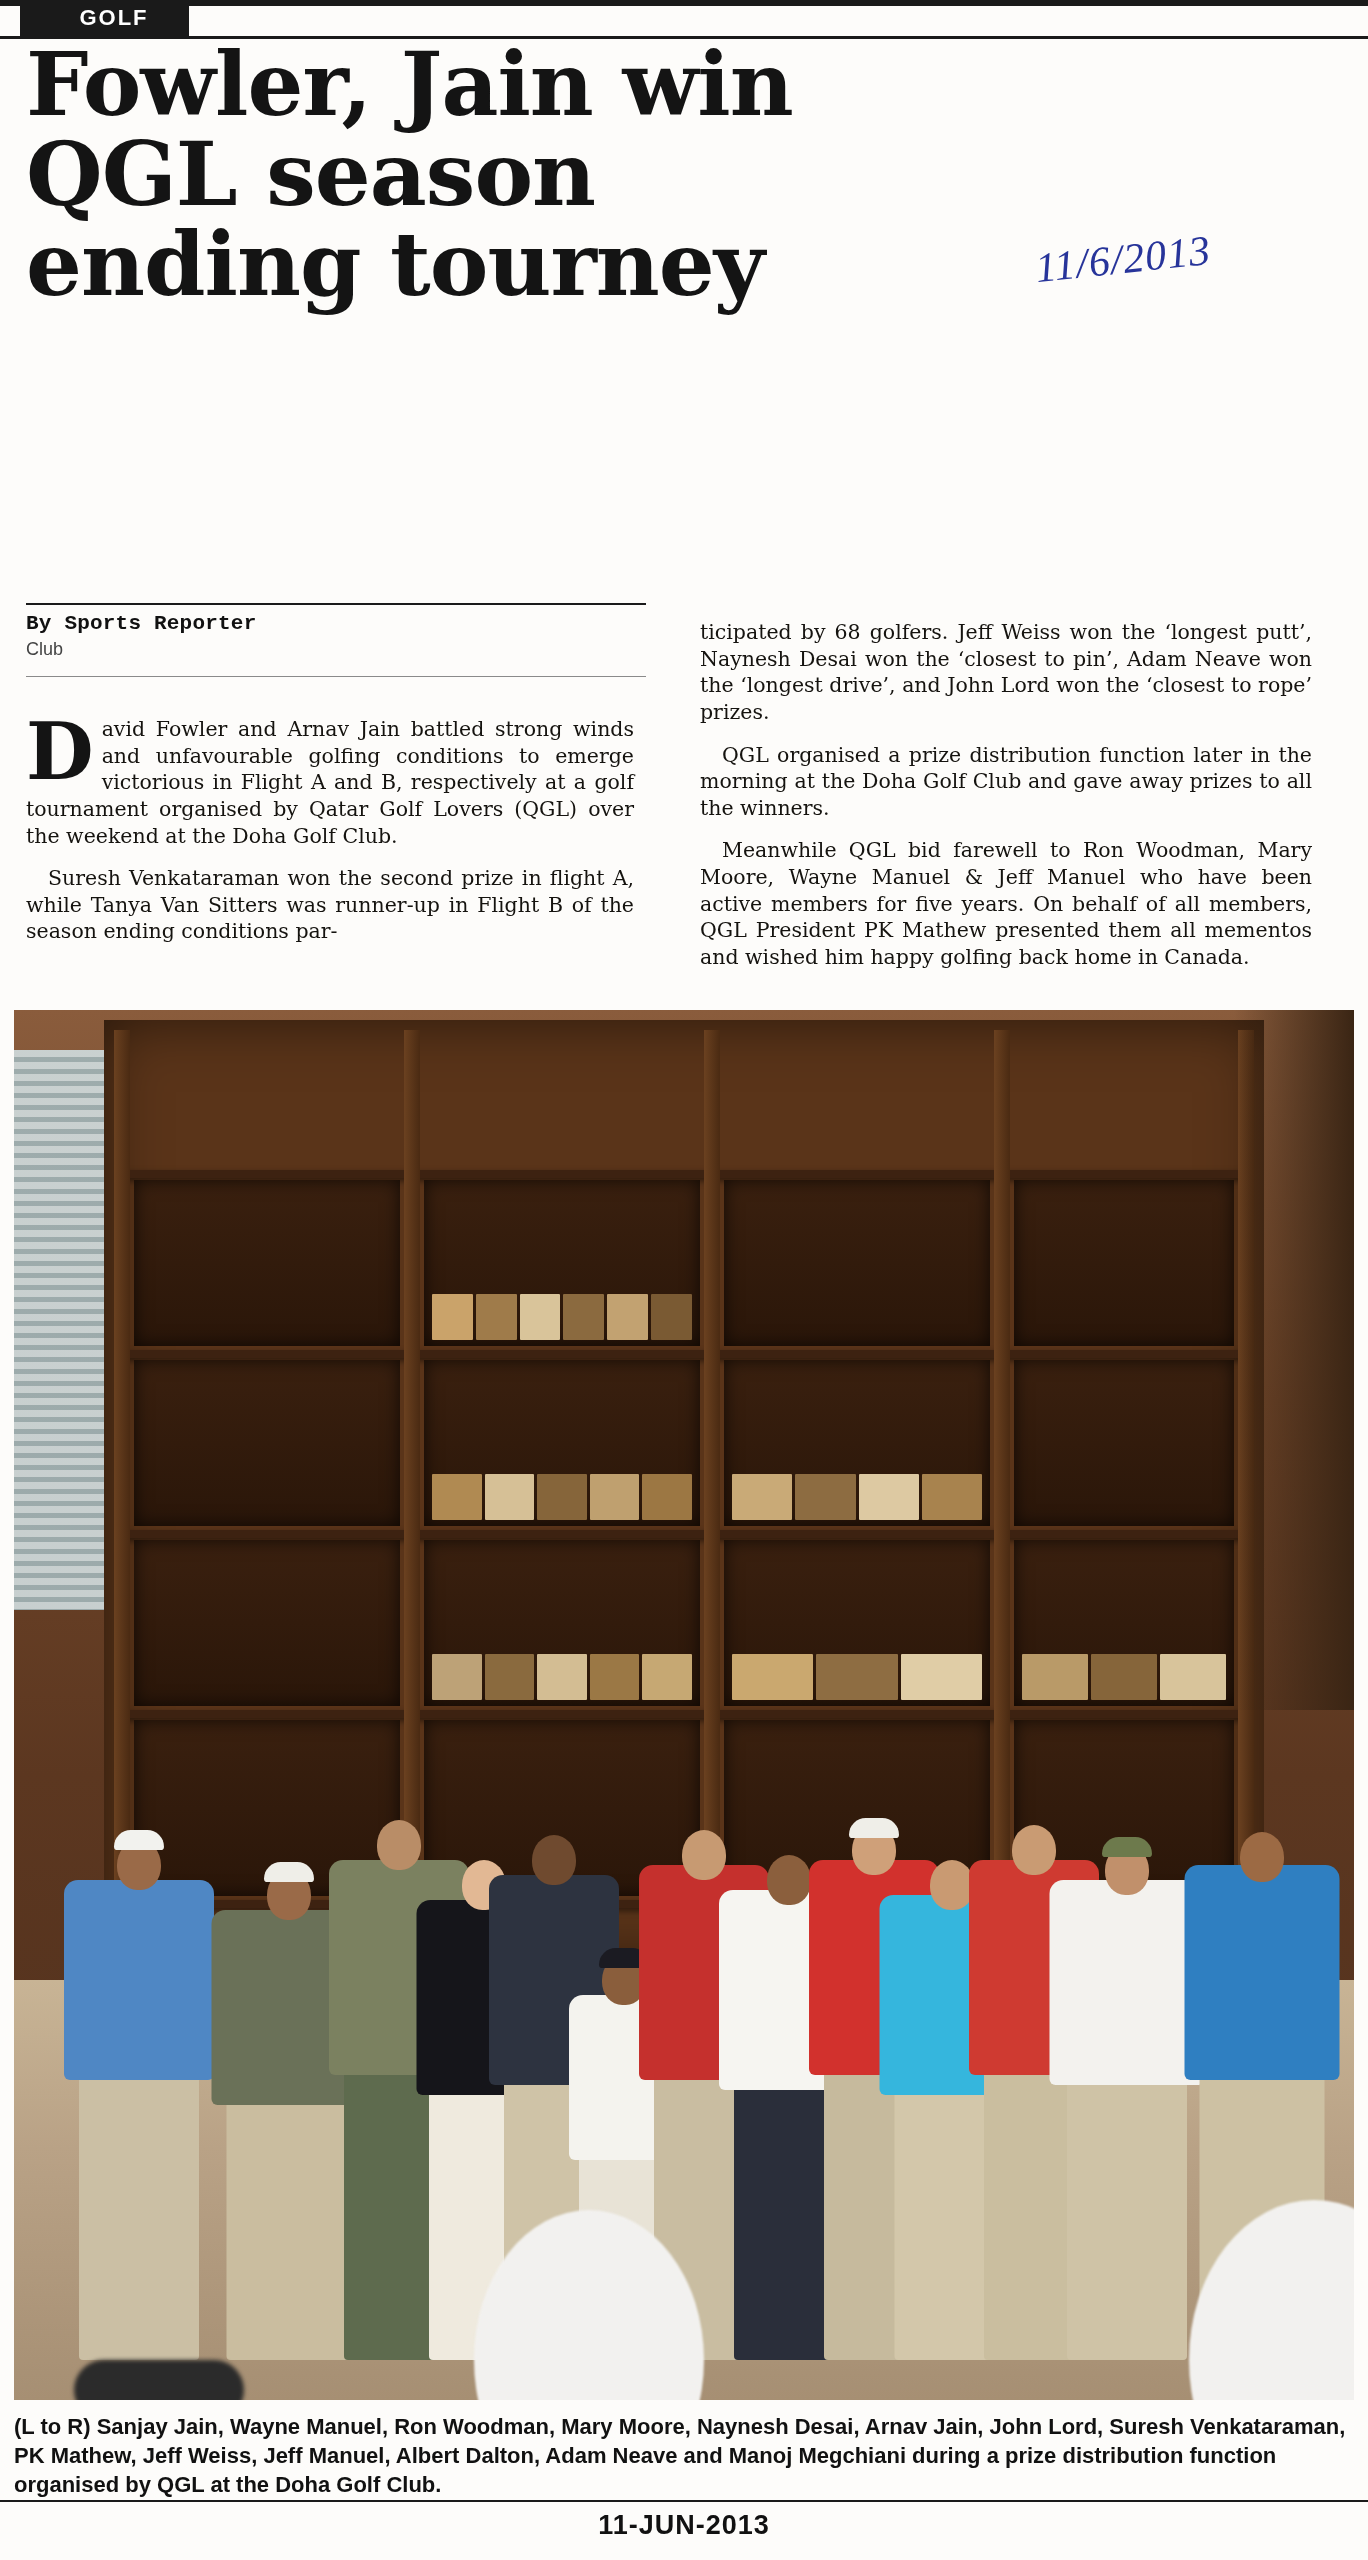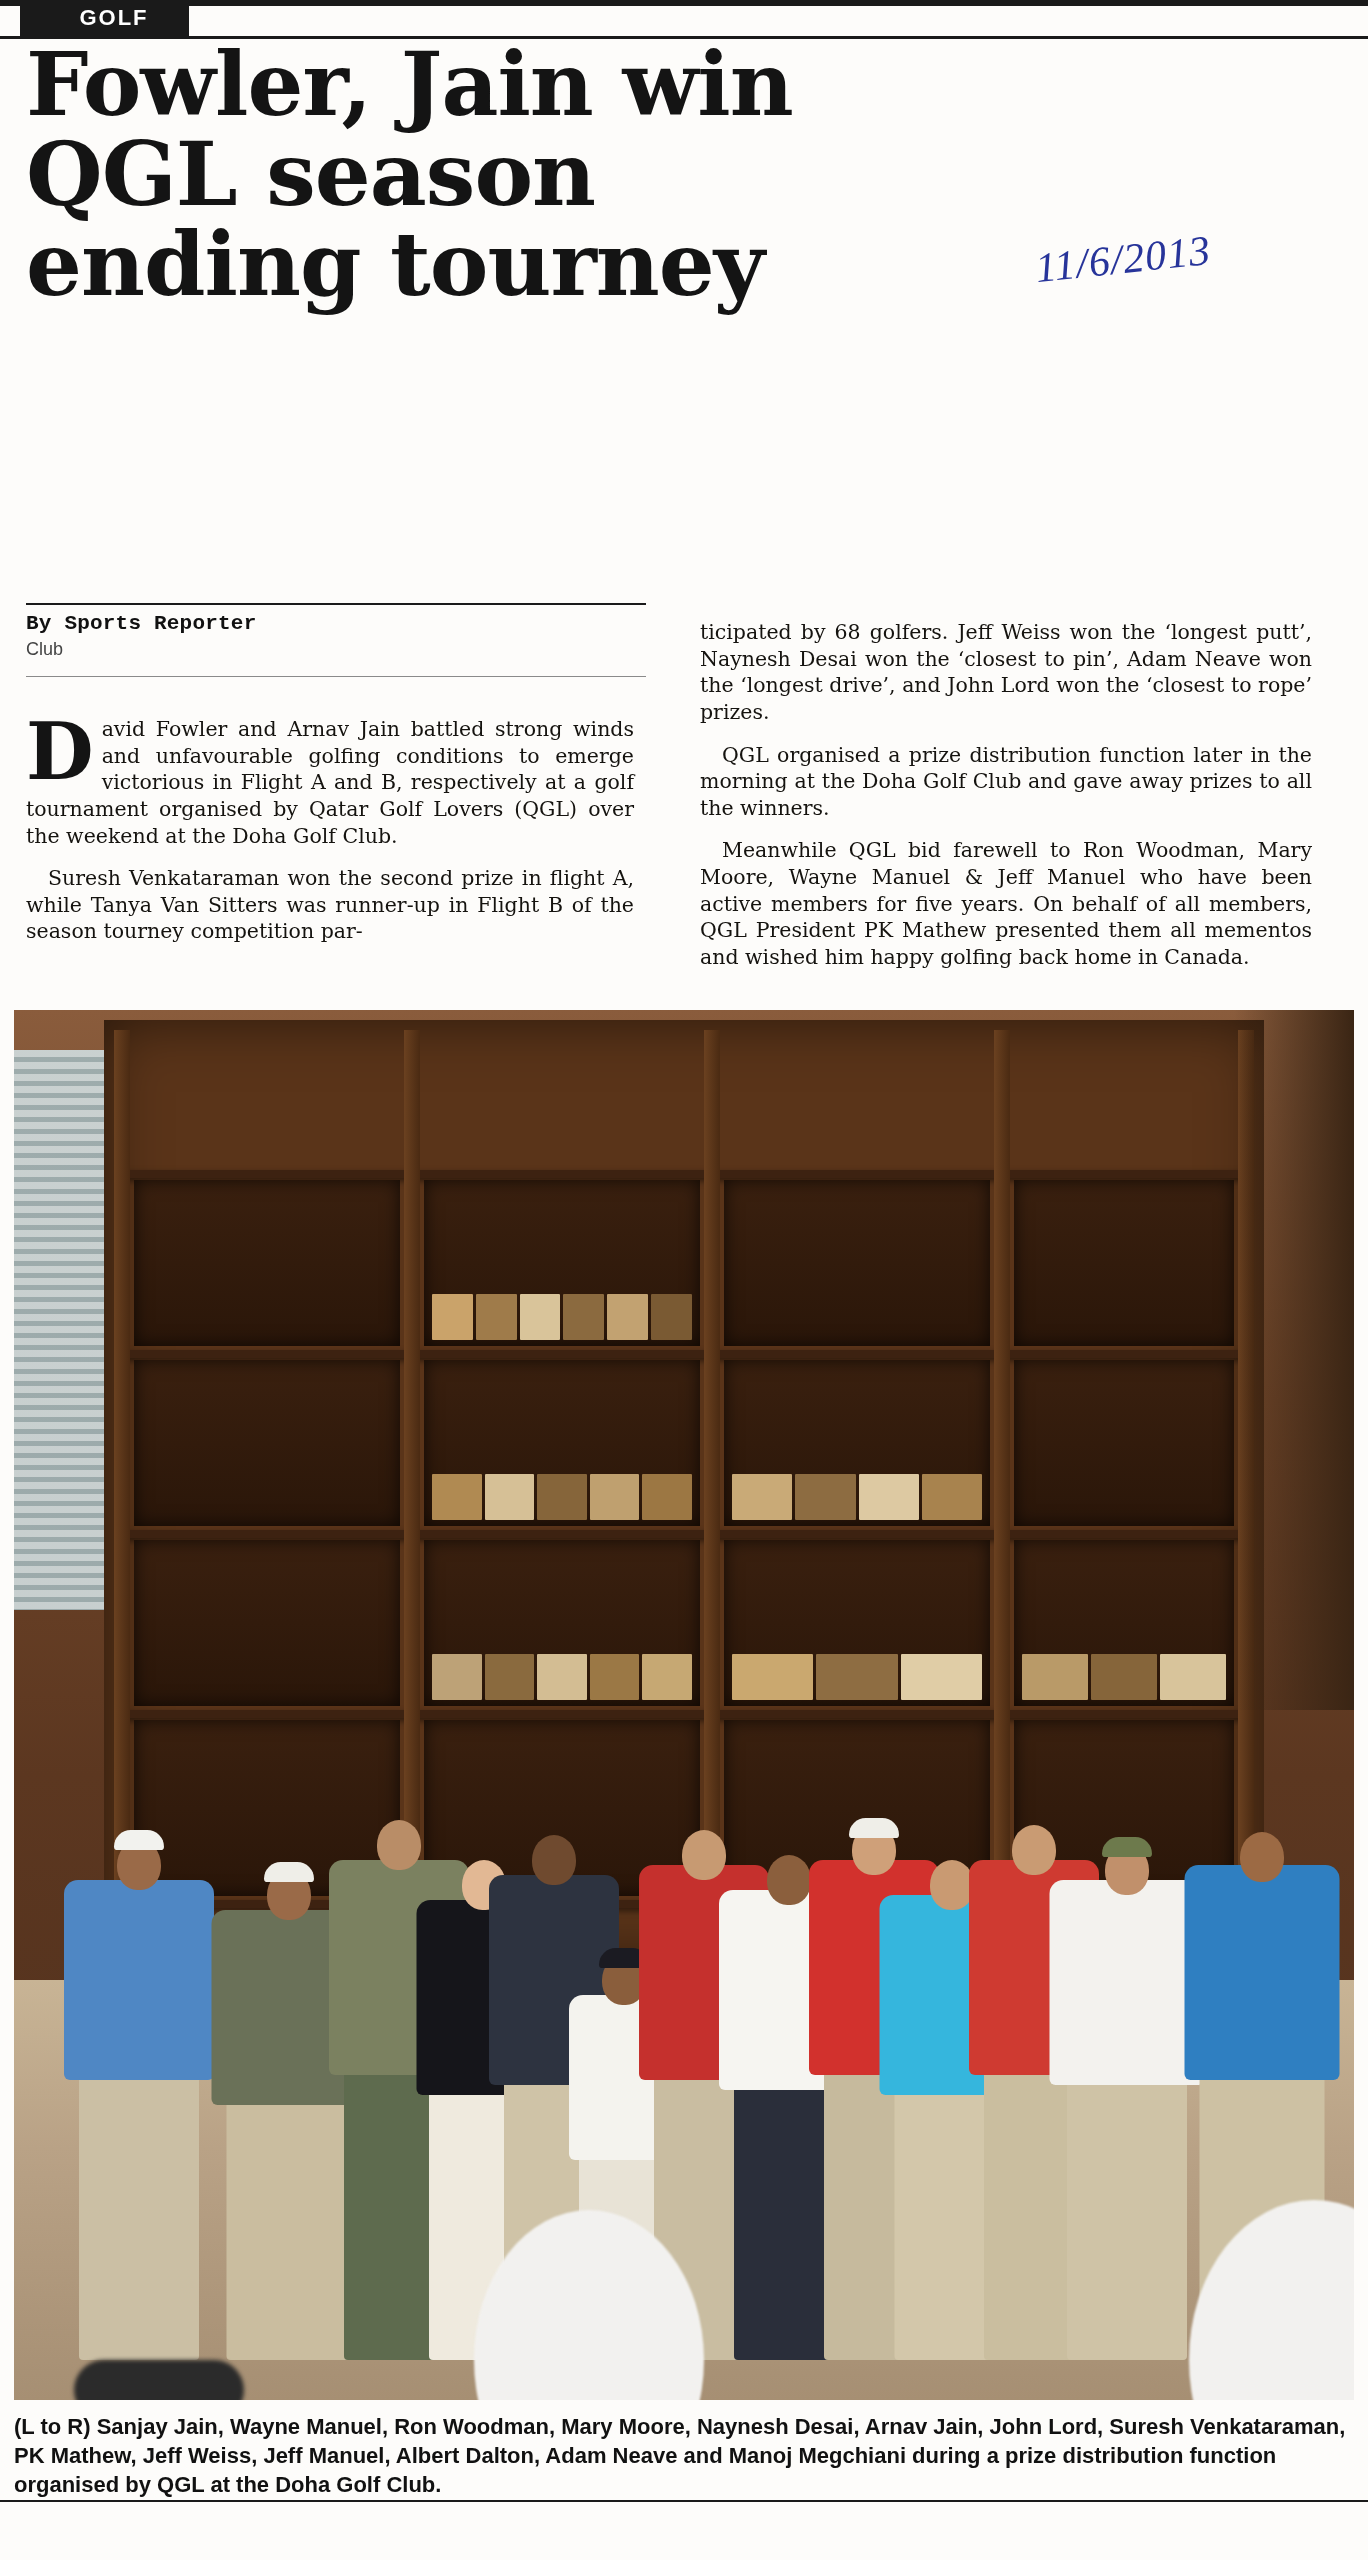--- a/index.html
+++ b/index.html
@@ -309,21 +309,21 @@
 
   <div class="byline-rule-top"></div>
   <div class="byline">
     <div class="who">By Sports Reporter</div>
     <div class="where">Club</div>
   </div>
   <div class="byline-rule-bot"></div>
 
   <div class="col left">
     <p class="first"><span class="dropcap">D</span><span>avid Fowler and Arnav Jain battled strong winds and unfavourable golfing conditions to emerge victorious in Flight A and B, respectively at a golf tournament organised by Qatar Golf Lovers (QGL) over the weekend at the Doha Golf Club.</span></p>
-    <p><span>Suresh Venkataraman won the second prize in flight A, while Tanya Van Sitters was runner-up in Flight B of the season tourney competition par-</span></p>
+    <p><span>Suresh Venkataraman won the second prize in flight A, while Tanya Van Sitters was runner-up in Flight B of the season ending conditions par-</span></p>
   </div>
 
   <div class="col right">
     <p class="first"><span>ticipated by 68 golfers. Jeff Weiss won the ‘longest putt’, Naynesh Desai won the ‘closest to pin’, Adam Neave won the ‘longest drive’, and John Lord won the ‘closest to rope’ prizes.</span></p>
     <p><span>QGL organised a prize distribution function later in the morning at the Doha Golf Club and gave away prizes to all the winners.</span></p>
     <p><span>Meanwhile QGL bid farewell to Ron Woodman, Mary Moore, Wayne Manuel &amp; Jeff Manuel who have been active members for five years. On behalf of all members, QGL President PK Mathew presented them all mementos and wished him happy golfing back home in Canada.</span></p>
   </div>
 
   <div class="photo">
     <div class="wall"></div>
@@ -498,13 +498,14 @@
     </div>
 
     <div class="blur-ball" style="left:460px;bottom:-110px;width:230px;height:300px"></div>
     <div class="blur-ball" style="left:1175px;bottom:-120px;width:250px;height:320px"></div>
     <div style="position:absolute;left:60px;bottom:-20px;width:170px;height:60px;border-radius:40px;background:#2b2b2b;filter:blur(2px)"></div>
   </div>
 
   <div class="caption">(L to R) Sanjay Jain, Wayne Manuel, Ron Woodman, Mary Moore, Naynesh Desai, Arnav Jain, John Lord, Suresh Venkataraman, PK Mathew, Jeff Weiss, Jeff Manuel, Albert Dalton, Adam Neave and Manoj Megchiani during a prize distribution function organised by QGL at the Doha Golf Club.</div>
 
   <div class="bottom-rule"></div>
+  <div class="footer-date">11-JUN-2013</div>
 </div>
 
 </body></html>

